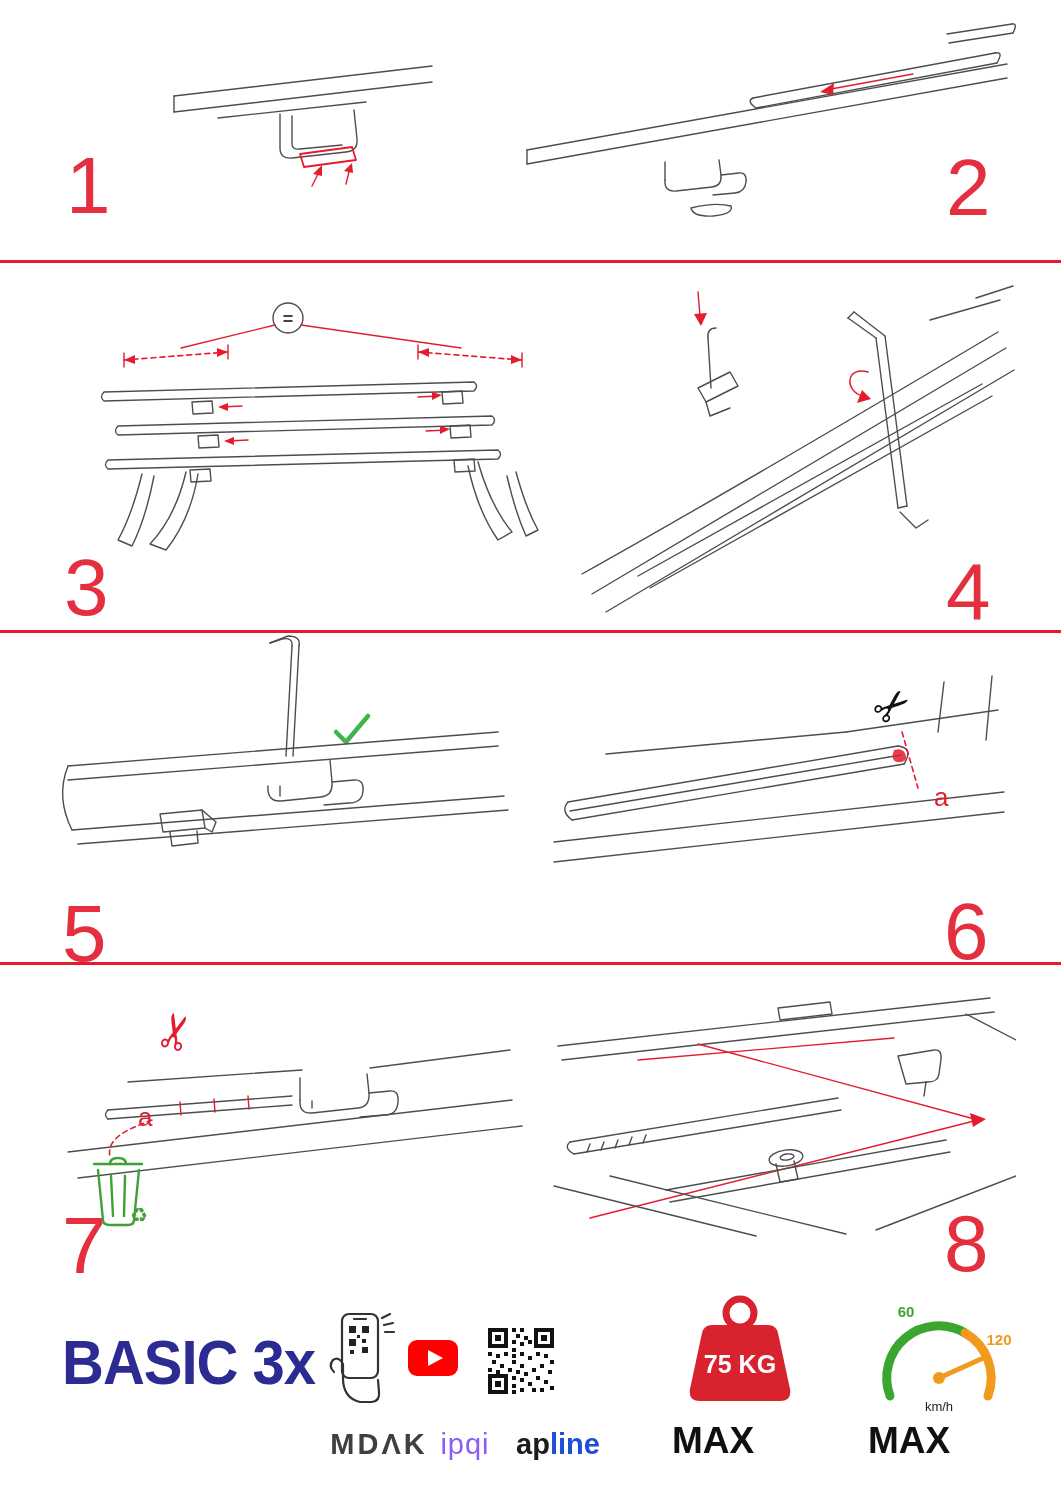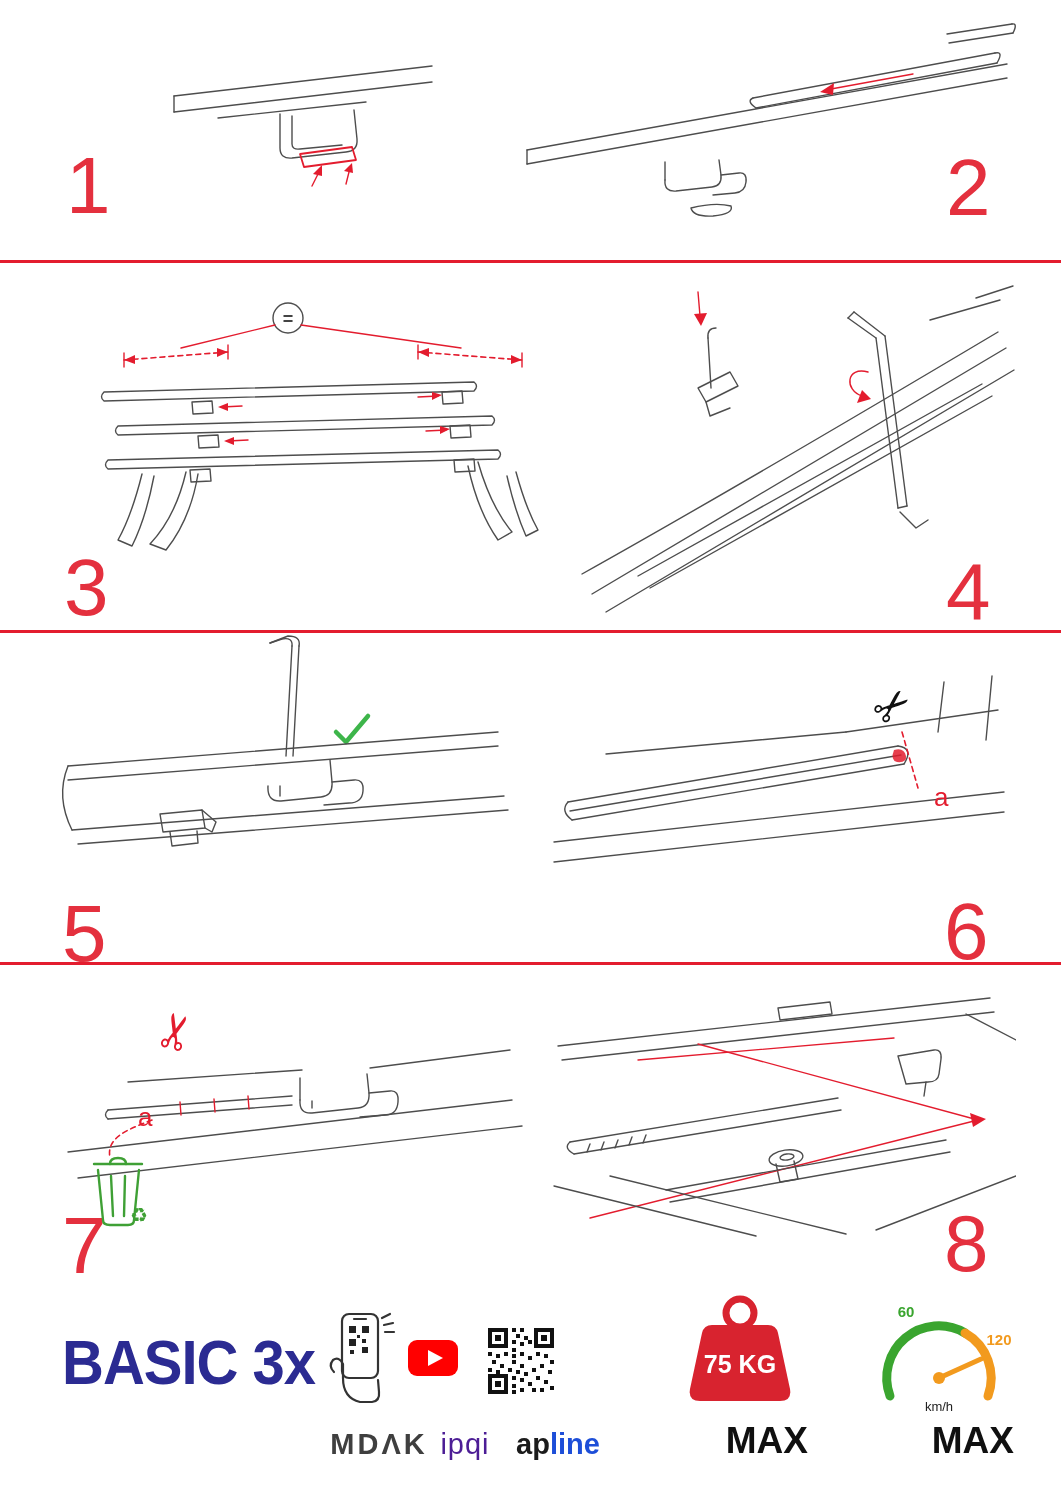--- a/index.html
+++ b/index.html
@@ -26,24 +26,24 @@
   .scis  { font-size:44px; fill:#111; text-anchor:middle; }
   .scis7 { font-size:48px; fill:#e31c2e; text-anchor:middle; }
   .recy  { font-size:20px; fill:#3fa035; }
 
   
   .product-name { position:absolute; left:62px; top:1326px; color:#2b2b92; font-weight:700; font-size:58px; letter-spacing:-1px; transform:scaleY(1.08); transform-origin:top left; }
   .brand { position:absolute; left:64px; top:1420px; font-weight:700; font-size:34px; color:#1b1b1b; letter-spacing:0; }
   .brand .red { color:#cf1f2f; }
   .partner-label { position:absolute; top:1428px; text-align:center; font-size:29px;margin-left:32px; }
   .lbl-mdak  { left:292px; width:110px; color:#3f3f3f; font-weight:600; letter-spacing:3px; }
-  .lbl-ipqi  { left:400px; width:66px;  color:#4c1d95; font-weight:400; letter-spacing:1px; }
+  .lbl-ipqi  { left:400px; width:66px;  color:#8b5cf6; font-weight:400; letter-spacing:1px; }
   .lbl-apline{ left:478px; width:96px;  color:#1b1b1b; font-weight:600; }
   .lbl-apline .red { color:#1d4ed8; }
-  .max-label { position:absolute; top:1420px; text-align:right; font-weight:700; font-size:37px; color:#101010; }
+  .max-label { position:absolute; top:1420px; text-align:left; font-weight:700; font-size:37px; color:#101010; }
   .wmax { left:672px; width:136px; }
   .smax { left:868px; width:146px; }
   .wval { font:700 25px "Liberation Sans", sans-serif; fill:#ffffff; text-anchor:middle; }
   .spd-lo { font:700 15px "Liberation Sans", sans-serif; fill:#3aa52f; text-anchor:middle; }
   .spd-hi { font:700 15px "Liberation Sans", sans-serif; fill:#f29a1e; text-anchor:middle; }
   .spd-unit { font:400 13px "Liberation Sans", sans-serif; fill:#222; text-anchor:middle; }
 </style>
 </head>
 <body>
 

